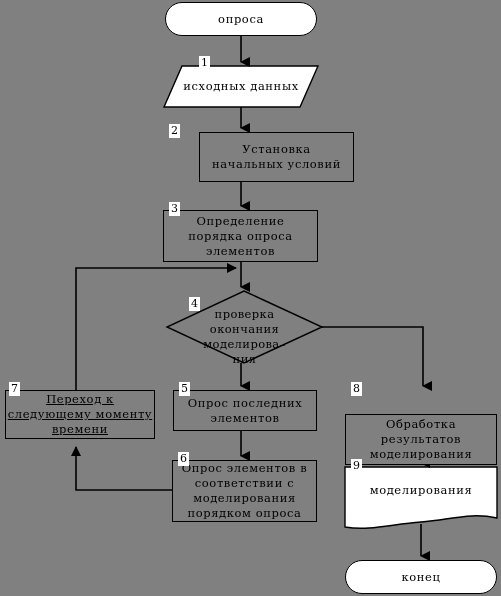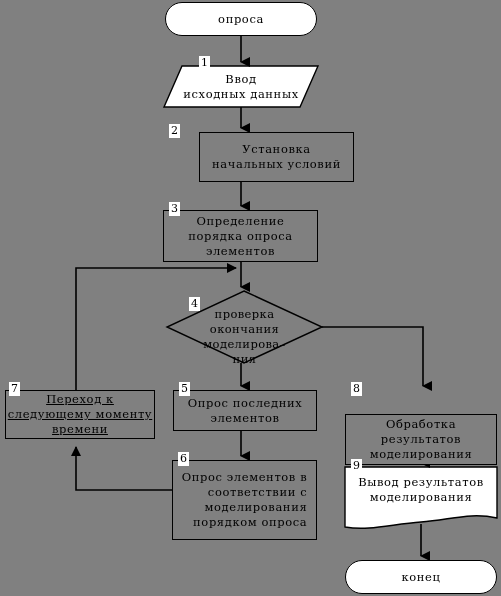--- a/index.html
+++ b/index.html
@@ -130,21 +130,20 @@
   </g>
 </svg>
 
 <div class="node terminator" style="left:165px; top:2px; width:152px; height:34px;">
   <span class="txt">опроса</span>
 </div>
 
 <div class="para-wrap" style="left:164px; top:66px; width:154px; height:41px;">
   <div class="para-text" style="height:41px;">
     <div>
-      <span class="txt">Ввод</span>
       <span class="txt">исходных  данных</span>
     </div>
   </div>
 </div>
 <div class="numlabel" style="left:199px; top:56px;">1</div>
 
 <div class="node proc" style="left:163px; top:132px; width:155px; height:50px;margin-left:36px;">
   <div>
     <span class="txt">Установка</span>
     <span class="txt">начальных  условий</span>
@@ -174,21 +173,21 @@
 <div class="numlabel" style="left:189px; top:297px;">4</div>
 
 <div class="node proc" style="left:173px; top:390px; width:144px; height:41px;">
   <div>
     <span class="txt">Опрос  последних</span>
     <span class="txt">элементов</span>
   </div>
 </div>
 <div class="numlabel" style="left:179px; top:382px;">5</div>
 
-<div class="node proc" style="left:172px; top:460px; width:145px; height:80px;text-align:right;">
+<div class="node proc" style="left:172px; top:460px; width:145px; height:62px;">
   <div>
     <span class="txt">Опрос элементов в</span>
     <span class="txt">соответствии  с</span>
     <span class="txt">моделирования</span>
     <span class="txt">порядком опроса</span>
   </div>
 </div>
 <div class="numlabel" style="left:178px; top:452px;">6</div>
 
 <div class="node proc" style="left:5px; top:390px; width:150px; height:49px;text-decoration:underline;">
@@ -205,21 +204,20 @@
     <span class="txt">Обработка</span>
     <span class="txt">результатов</span>
     <span class="txt">моделирования</span>
   </div>
 </div>
 <div class="numlabel" style="left:351px; top:382px;">8</div>
 
 <div class="para-wrap" style="left:345px; top:467px; width:152px; height:60px;">
   <div class="doc-text" style="height:46px;">
     <div>
-      <span class="txt">Вывод  результатов</span>
       <span class="txt">моделирования</span>
     </div>
   </div>
 </div>
 <div class="numlabel" style="left:351px; top:459px;">9</div>
 
 <div class="node terminator" style="left:345px; top:560px; width:152px; height:34px;">
   <span class="txt">конец</span>
 </div>
 

